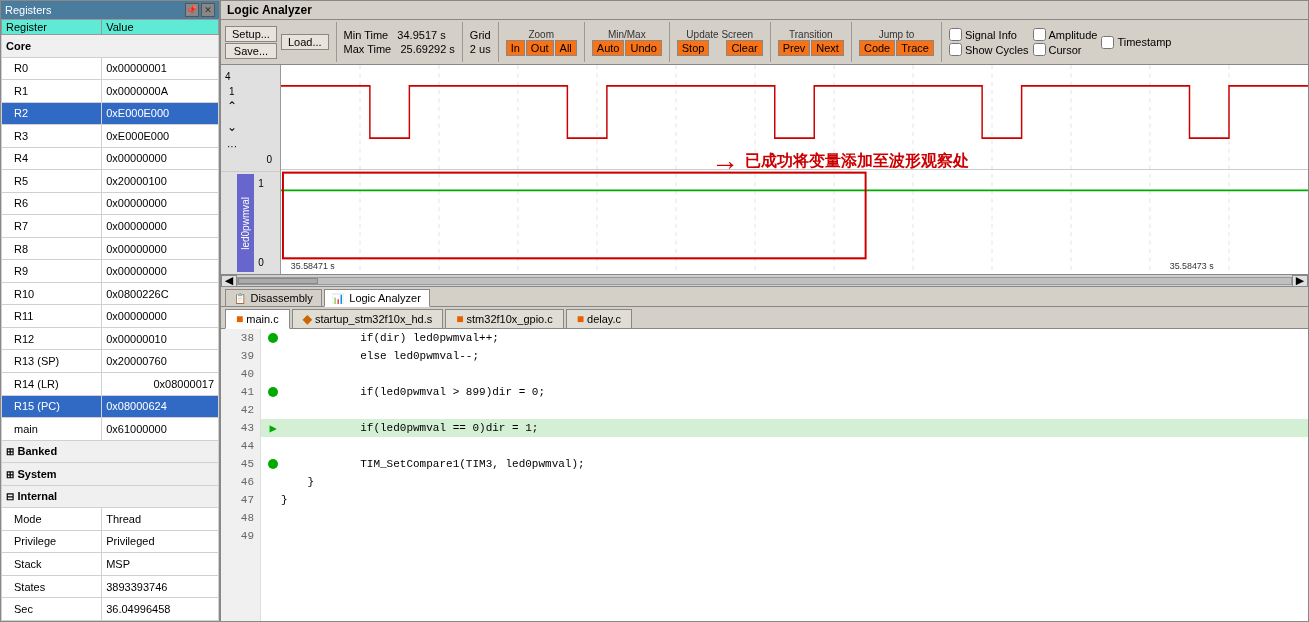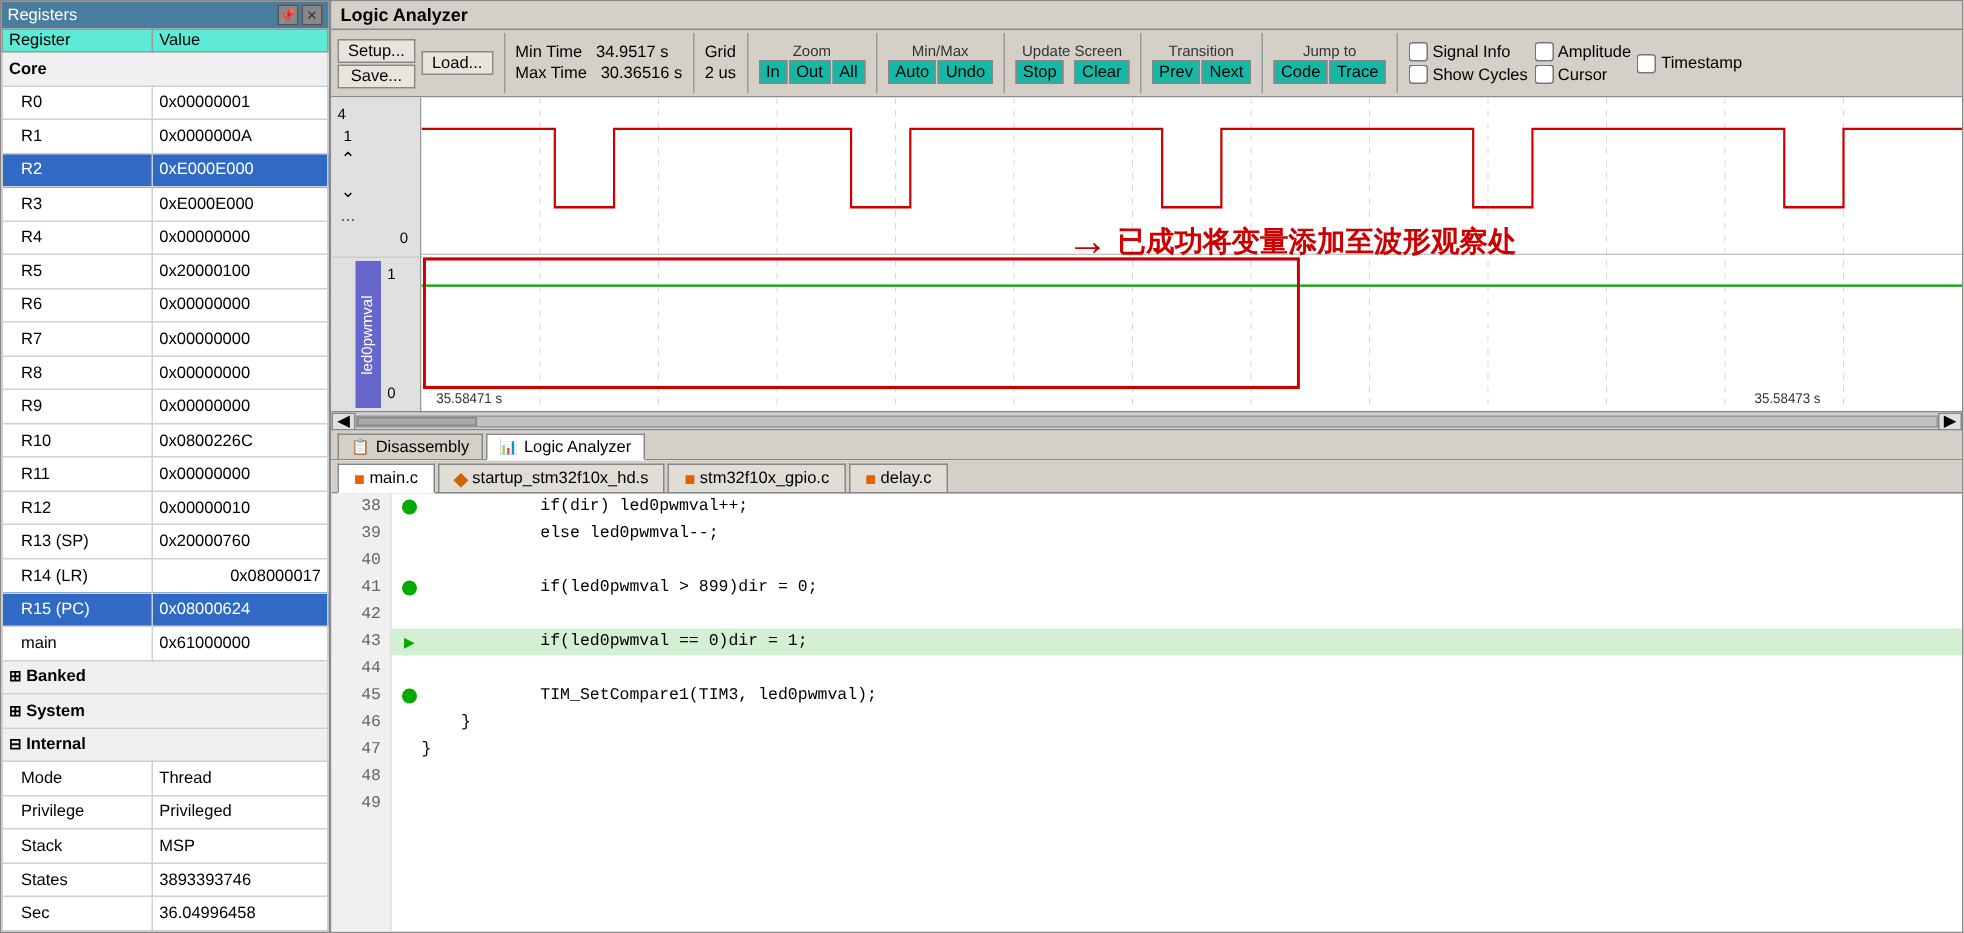--- a/index.html
+++ b/index.html
@@ -144,32 +144,32 @@
       flex-direction: column;
       align-items: center;
     }
     
     .zoom-buttons {
       display: flex;
       gap: 1px;
     }
     
     .small-btn {
-      background: #14b8a6;
+      background: #f97316;
       border: 1px solid #888;
       padding: 1px 4px;
       cursor: pointer;
       font-size: 11px;
     }
     
     .minmax-group { display: flex; flex-direction: column; align-items: center; }
     .minmax-buttons { display: flex; gap: 1px; }
     
     .update-group { display: flex; flex-direction: column; align-items: center; }
-    .update-buttons { display: flex; gap: 7px; }
+    .update-buttons { display: flex; gap: 17px; }
     
     .transition-group { display: flex; flex-direction: column; align-items: center; }
     .transition-buttons { display: flex; gap: 1px; }
     
     .jumpto-group { display: flex; flex-direction: column; align-items: center; }
     .jumpto-buttons { display: flex; gap: 1px; }
     
     .checkbox-group {
       display: flex;
       flex-direction: column;
@@ -545,21 +545,21 @@
 
       <div class="toolbar-info">
         <div>
           <span>Min Time</span>
           &nbsp;
           <span>34.9517 s</span>
         </div>
         <div>
           <span>Max Time</span>
           &nbsp;
-          <span>30.36516 s</span>
+          <span>25.69292 s</span>
         </div>
       </div>
 
       <div class="toolbar-separator"></div>
 
       <div class="toolbar-info">
         <div>
           <span>Grid</span>
         </div>
         <div>
@@ -705,21 +705,21 @@
           <rect x="2" y="103" width="590" height="82" fill="none" stroke="#cc0000" stroke-width="2"></rect>
 
           <text x="10" y="195" font-size="9" fill="#333">35.58471 s</text>
           <text x="900" y="195" font-size="9" fill="#333">35.58473 s</text>
         </svg>
         
         
         <div class="annotation-box">
           <div style="display:flex; align-items:center; gap:6px;">
             <span style="color:#cc0000; font-size:28px; font-weight:bold;">→</span>
-            <span style="color:#cc0000; font-size:19px; font-weight:bold;">已成功将变量添加至波形观察处</span>
+            <span style="color:#cc0000; font-size:16px; font-weight:bold;">已成功将变量添加至波形观察处</span>
           </div>
         </div>
       </div>
     </div>
 
     <div class="scrollbar-area">
       <div style="width:16px; height:12px; background:#e0e0e0; border:1px solid #888; display:flex; align-items:center; justify-content:center; cursor:pointer;">◀</div>
       <div class="scrollbar-track">
         <div style="width:80px; height:100%; background:#aaa; border:1px solid #888; cursor:pointer;"></div>
       </div>

